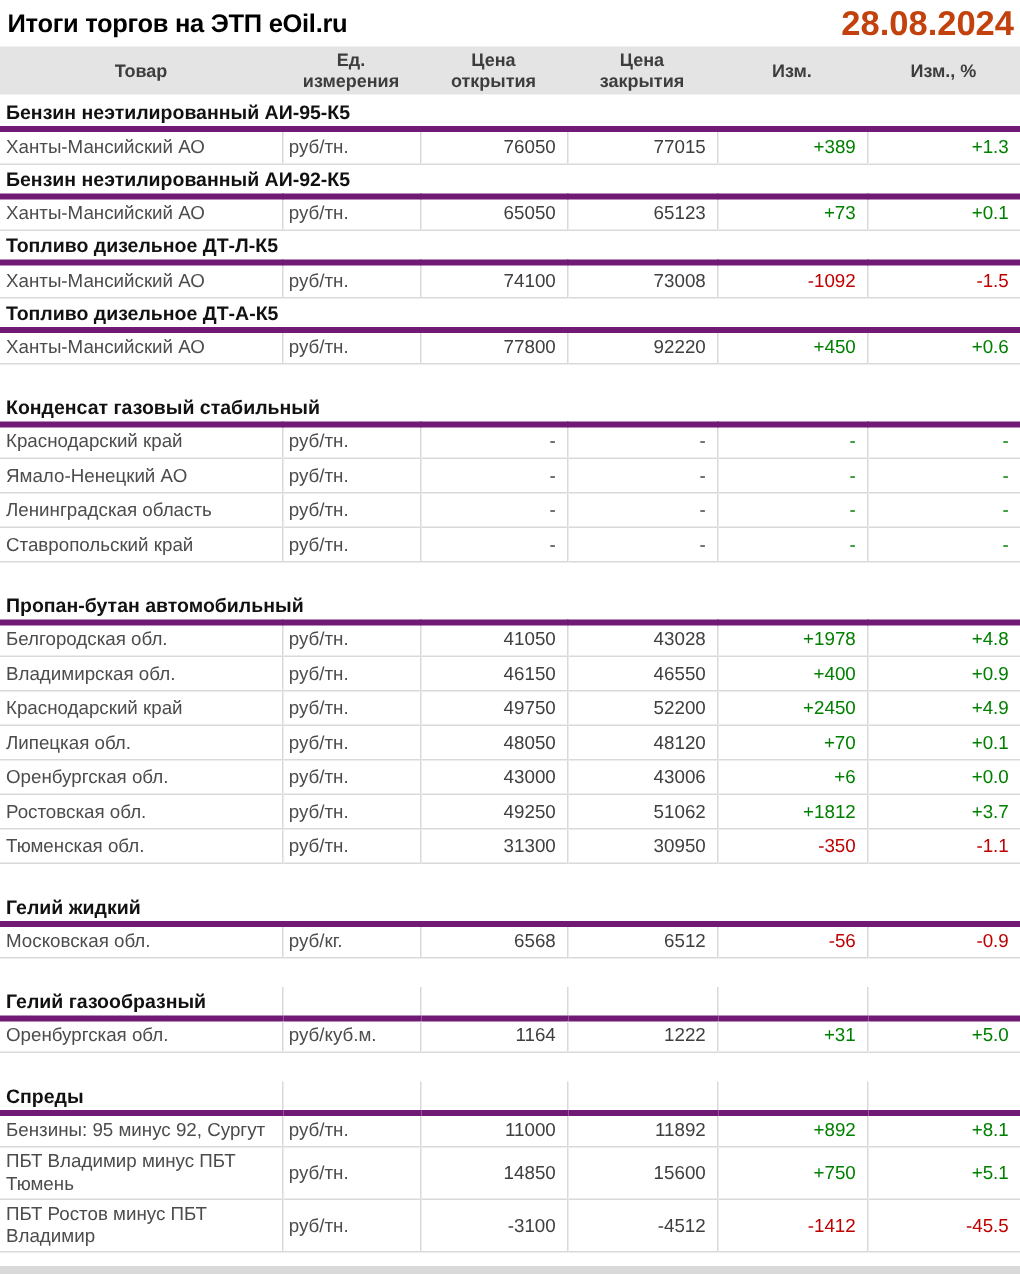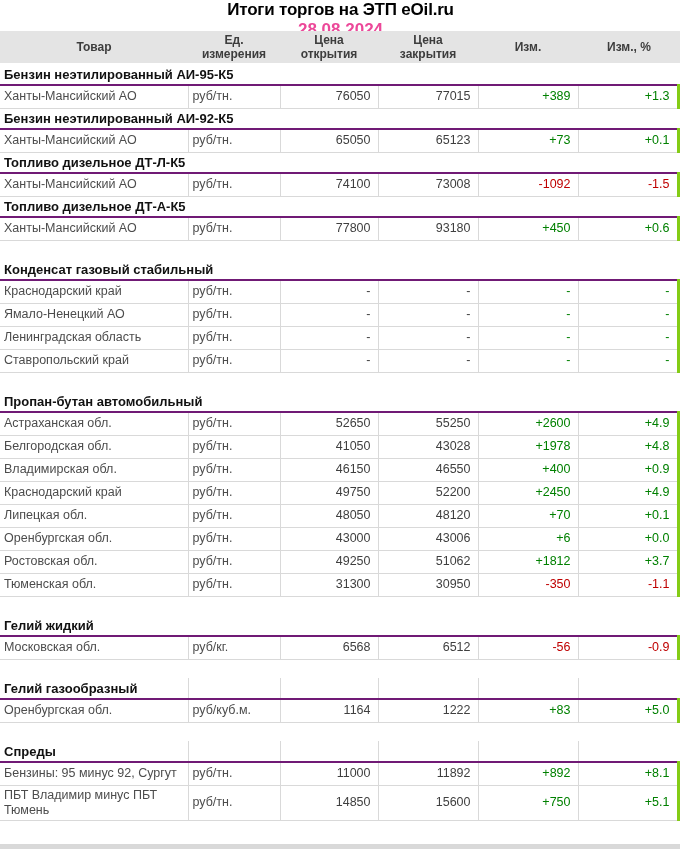--- a/index.html
+++ b/index.html
@@ -4,50 +4,50 @@
 <style>
   html,body{margin:0;padding:0;background:#ffffff;}
   .page{
     width:680px;height:849px;margin:0 auto;background:#ffffff;
     font-family:"Liberation Sans","DejaVu Sans",sans-serif;
     display:flex;flex-direction:column;overflow:hidden;
     box-sizing:border-box;
   }
   .title-bar{
     height:31px;display:flex;align-items:center;justify-content:space-between;
-    padding:0 4px 0 5px;box-sizing:border-box;flex-direction:column;
+    padding:0 4px 0 5px;box-sizing:border-box;
   }
   .title-bar .title{font-size:17px;font-weight:bold;color:#000;letter-spacing:-0.2px;}
-  .title-bar .date{font-size:17px;font-weight:bold;color:#ec4899;}
+  .title-bar .date{font-size:23px;font-weight:bold;color:#c2410c;}
   table{border-collapse:collapse;table-layout:fixed;width:680px;}
   thead tr{height:33px;background:#e4e4e4;padding-left:22px;}
   thead th{
     font-size:12px;font-weight:bold;color:#3d3d3d;text-align:center;
     vertical-align:middle;white-space:pre-line;line-height:14px;padding:2px 2px;
     border-bottom:2px solid #ffffff;
   }
   tr.section{height:21px;}
   tr.section td{
     font-size:13px;font-weight:bold;color:#111;text-align:left;
-    padding:2px 2px 2px 4px;border-bottom:2px solid #701a75;vertical-align:middle;
+    padding:2px 2px 2px 4px;border-bottom:4px solid #701a75;vertical-align:middle;
     white-space:nowrap;overflow:hidden;
   }
   tr.section td.empty{border-left:1px solid #d9d9d9;}
   tr.section td.empty.last{border-right:1px solid #d9d9d9;}
   tr.gap{height:19px;}
   tr.gap td{border:none;}
   tr.data{height:23px;}
   tr.data td{
     font-size:12.5px;color:#4c4c4c;vertical-align:middle;
     border-bottom:1px solid #d9d9d9;padding:2px 4px;line-height:15px;
   }
   tr.data td.c-name{text-align:left;}
   tr.data td.c-unit{text-align:left;border-left:1px solid #d9d9d9;}
   tr.data td.c-num{text-align:right;border-left:1px solid #d9d9d9;padding-right:7px;color:#3f3f3f;}
-  tr.data td.last{border-right:7px solid #84cc16;}
+  tr.data td.last{border-right:1px solid #84cc16;}
   td.pos{color:var(--pos,#008000) !important;}
   td.neg{color:var(--neg,#bf0000) !important;}
   .bottom-strip{height:5px;background:#d9d9d9;width:680px;margin-top:auto;}
 </style>
 </head>
 <body>
 
 <div class="page">
   <div class="title-bar">
     <span class="title">Итоги торгов на ЭТП eOil.ru</span>
@@ -110,21 +110,21 @@
           <td class="c-num neg">-1092</td>
           <td class="c-num last neg">-1.5</td>
         </tr>
         <tr class="section">
           <td colspan="6">Топливо дизельное ДТ-А-К5</td>
         </tr>
         <tr class="data">
           <td class="c-name">Ханты-Мансийский АО</td>
           <td class="c-unit">руб/тн.</td>
           <td class="c-num">77800</td>
-          <td class="c-num">93180</td>
+          <td class="c-num">92220</td>
           <td class="c-num pos">+450</td>
           <td class="c-num last pos">+0.6</td>
         </tr>
         <tr class="gap">
           <td colspan="6"></td>
         </tr>
         <tr class="section">
           <td colspan="6">Конденсат газовый стабильный</td>
         </tr>
         <tr class="data">
@@ -157,28 +157,20 @@
           <td class="c-num">-</td>
           <td class="c-num">-</td>
           <td class="c-num pos">-</td>
           <td class="c-num last pos">-</td>
         </tr>
         <tr class="gap">
           <td colspan="6"></td>
         </tr>
         <tr class="section">
           <td colspan="6">Пропан-бутан автомобильный</td>
-        </tr>
-        <tr class="data">
-          <td class="c-name">Астраханская обл.</td>
-          <td class="c-unit">руб/тн.</td>
-          <td class="c-num">52650</td>
-          <td class="c-num">55250</td>
-          <td class="c-num pos">+2600</td>
-          <td class="c-num last pos">+4.9</td>
         </tr>
         <tr class="data">
           <td class="c-name">Белгородская обл.</td>
           <td class="c-unit">руб/тн.</td>
           <td class="c-num">41050</td>
           <td class="c-num">43028</td>
           <td class="c-num pos">+1978</td>
           <td class="c-num last pos">+4.8</td>
         </tr>
         <tr class="data">
@@ -252,21 +244,21 @@
           <td class="empty"></td>
           <td class="empty"></td>
           <td class="empty"></td>
           <td class="empty last"></td>
         </tr>
         <tr class="data">
           <td class="c-name">Оренбургская обл.</td>
           <td class="c-unit">руб/куб.м.</td>
           <td class="c-num">1164</td>
           <td class="c-num">1222</td>
-          <td class="c-num pos">+83</td>
+          <td class="c-num pos">+31</td>
           <td class="c-num last pos">+5.0</td>
         </tr>
         <tr class="gap">
           <td colspan="6"></td>
         </tr>
         <tr class="section">
           <td>Спреды</td>
           <td class="empty"></td>
           <td class="empty"></td>
           <td class="empty"></td>
@@ -282,17 +274,25 @@
           <td class="c-num last pos">+8.1</td>
         </tr>
         <tr class="data">
           <td class="c-name">ПБТ Владимир минус ПБТ Тюмень</td>
           <td class="c-unit">руб/тн.</td>
           <td class="c-num">14850</td>
           <td class="c-num">15600</td>
           <td class="c-num pos">+750</td>
           <td class="c-num last pos">+5.1</td>
         </tr>
+        <tr class="data">
+          <td class="c-name">ПБТ Ростов минус ПБТ Владимир</td>
+          <td class="c-unit">руб/тн.</td>
+          <td class="c-num">-3100</td>
+          <td class="c-num">-4512</td>
+          <td class="c-num neg">-1412</td>
+          <td class="c-num last neg">-45.5</td>
+        </tr>
       </tbody>
   </table>
 
   <div class="bottom-strip"></div>
 </div>
 
 </body></html>

